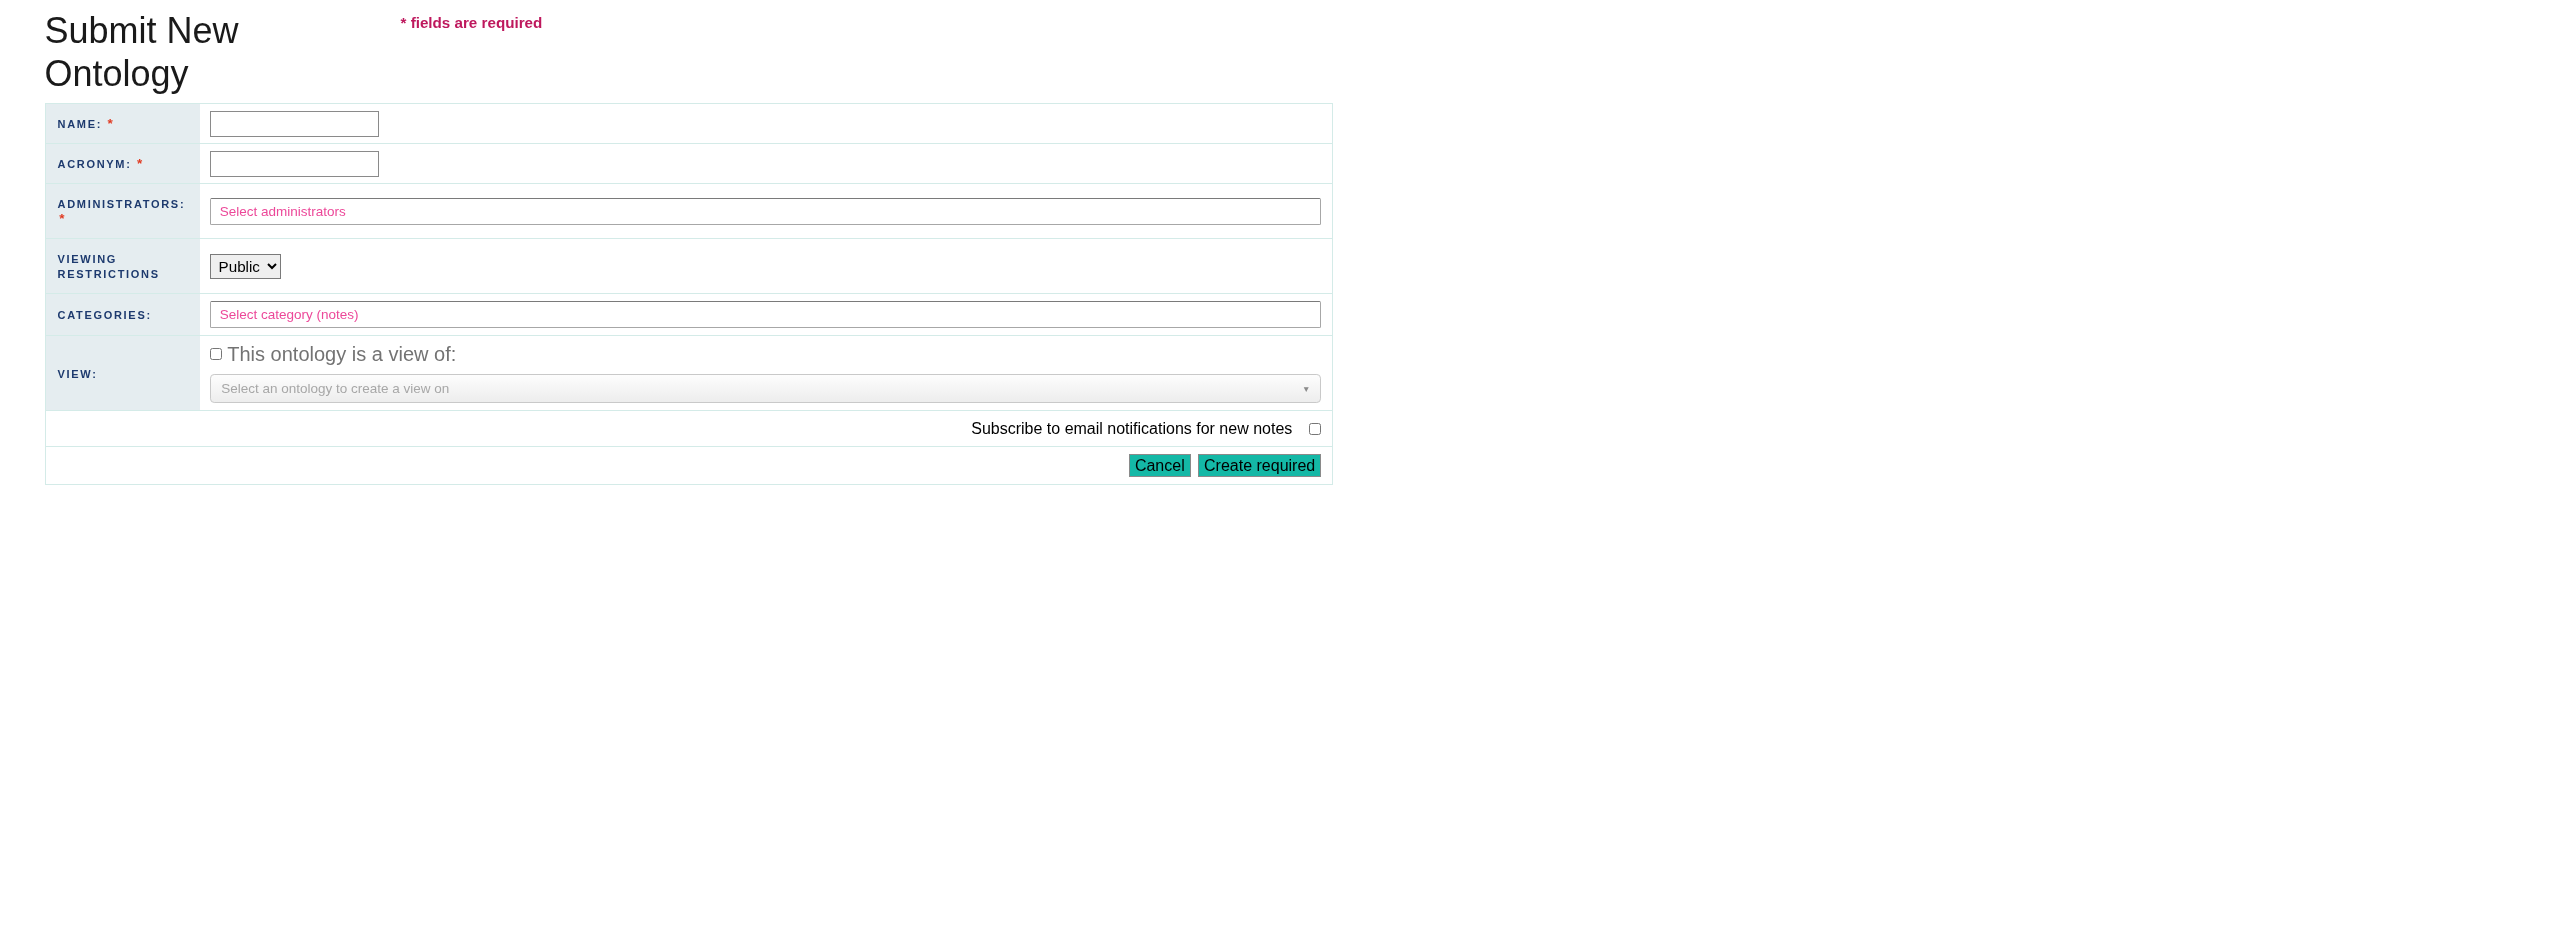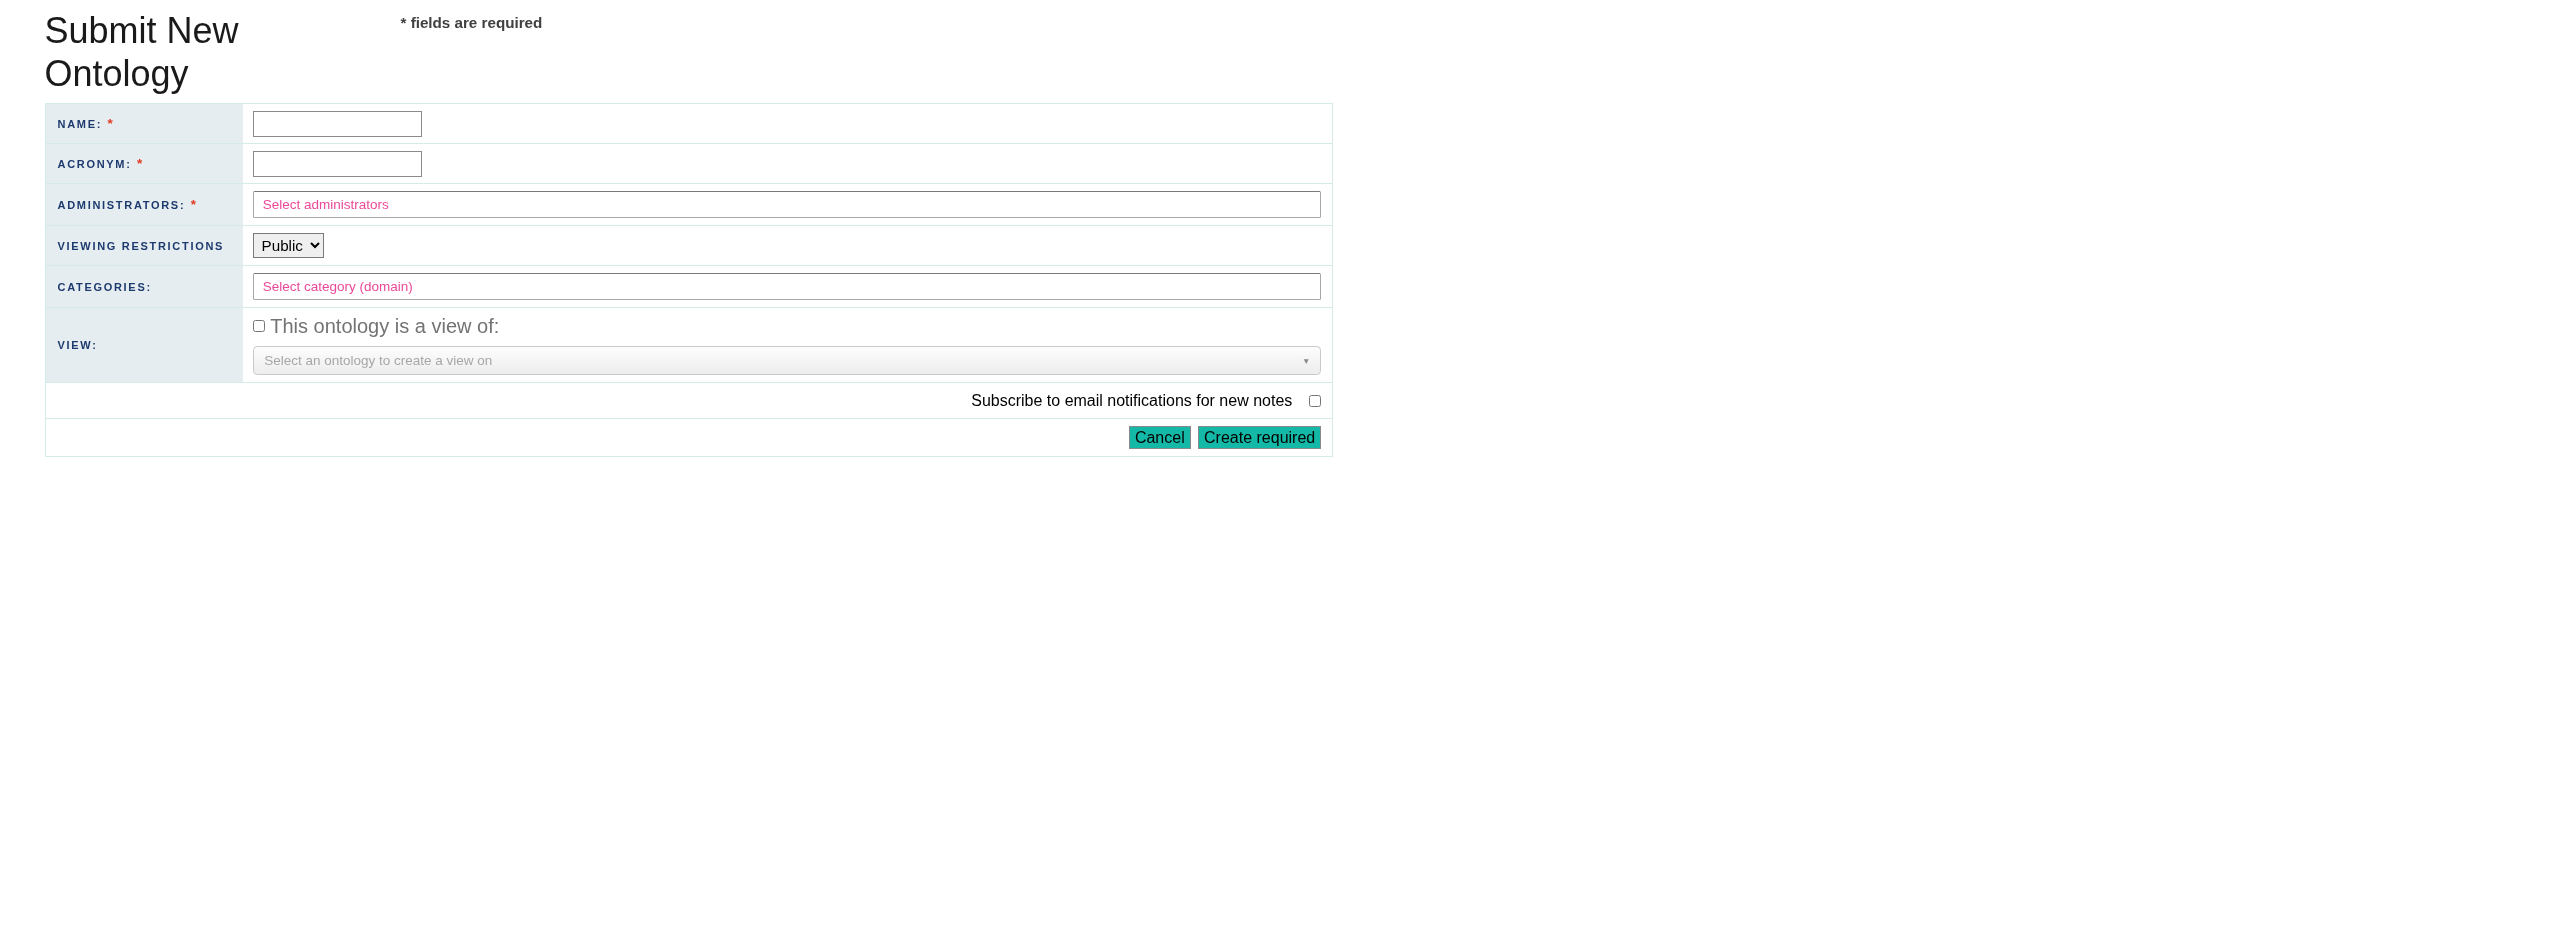--- a/index.html
+++ b/index.html
@@ -1,23 +1,23 @@
 <!DOCTYPE html>
 <html style="font-size:13.5px"><head>
   <meta charset="utf-8">
   <style>
     * { box-sizing: border-box; margin: 0; padding: 0; }
     body { font-family: -apple-system, BlinkMacSystemFont, 'Segoe UI', Helvetica, Arial, sans-serif; background: #fff; padding: 8.5px; }
     .container { width: 1288px; margin-left: 36px; }
     .header-row { display: flex; align-items: flex-start; }
     .page-title { font-size: 36px; font-weight: 500; color: #1a1a1a; line-height: 1.2; width: 339px; }
-    .required-note { color: #404040; font-size: 15.2px; font-weight: 700; margin-left: 17px; margin-top: 5.1px; }
+    .required-note { color: #be185d; font-size: 15.2px; font-weight: 700; margin-left: 17px; margin-top: 5.1px; }
     .form-table { width: 100%; border-collapse: collapse; margin-top: 8.5px; }
     .form-table tr { border: 0.8px solid #d4ebe8; }
-    .label-cell { background: #e5edf0; width: 198px; padding: 12px 8.5px 12px 12px; vertical-align: middle; }
+    .label-cell { background: #e5edf0; width: 155px; padding: 12px 8.5px 12px 12px; vertical-align: middle; }
     .field-label { color: #1d3a6e; font-size: 11px; font-weight: 600; letter-spacing: 1.7px; text-transform: uppercase; }
     .required-star { color: #e03b22; font-weight: 700; margin-left: 1.7px; }
     .input-cell { padding: 6.8px 10.2px; vertical-align: middle; background: #fff; }
     .text-input { width: 169px; height: 25.4px; border: 0.8px solid #8a8a8a; padding: 3.4px 5.1px; font-size: 13.5px; }
     .multiselect { width: 100%; border: 0.8px solid #a7a7a7; border-top: 0.8px solid #7a7a7a; border-radius: 1.7px; padding: 5.1px 8.5px; color: #ec4899; font-size: 13.5px; background: #fff; min-height: 27px; }
     .native-select { font-size: 15.2px; padding: 1.7px 3.4px; border: 0.8px solid #7a7a7a; background: #efefef; }
     .view-section .checkbox-row { display: flex; align-items: center; gap: 5.1px; margin-bottom: 8.5px; }
     .view-section .checkbox-row label { font-size: 20px; color: #737373; }
     .ontology-select { width: 100%; border: 0.8px solid #c9c9c9; border-radius: 4.2px; padding: 6px 10px; color: #a7a7a7; font-size: 13.5px; background: linear-gradient(#fdfdfd, #ededed); display: flex; justify-content: space-between; align-items: center; }
     .ontology-select .caret { color: #8a8a8a; font-size: 8.5px; }
@@ -78,21 +78,21 @@
           <option>Public</option>
         </select>
       </td>
     </tr>
 
     <tr>
       <td class="label-cell">
         <span class="field-label">CATEGORIES:</span>
       </td>
       <td class="input-cell">
-        <div class="multiselect">Select category (domain)</div>
+        <div class="multiselect">Select category (notes)</div>
       </td>
     </tr>
 
     <tr>
       <td class="label-cell">
         <span class="field-label">VIEW:</span>
       </td>
       <td class="input-cell view-section">
         <div class="checkbox-row">
           <input type="checkbox" style="">

